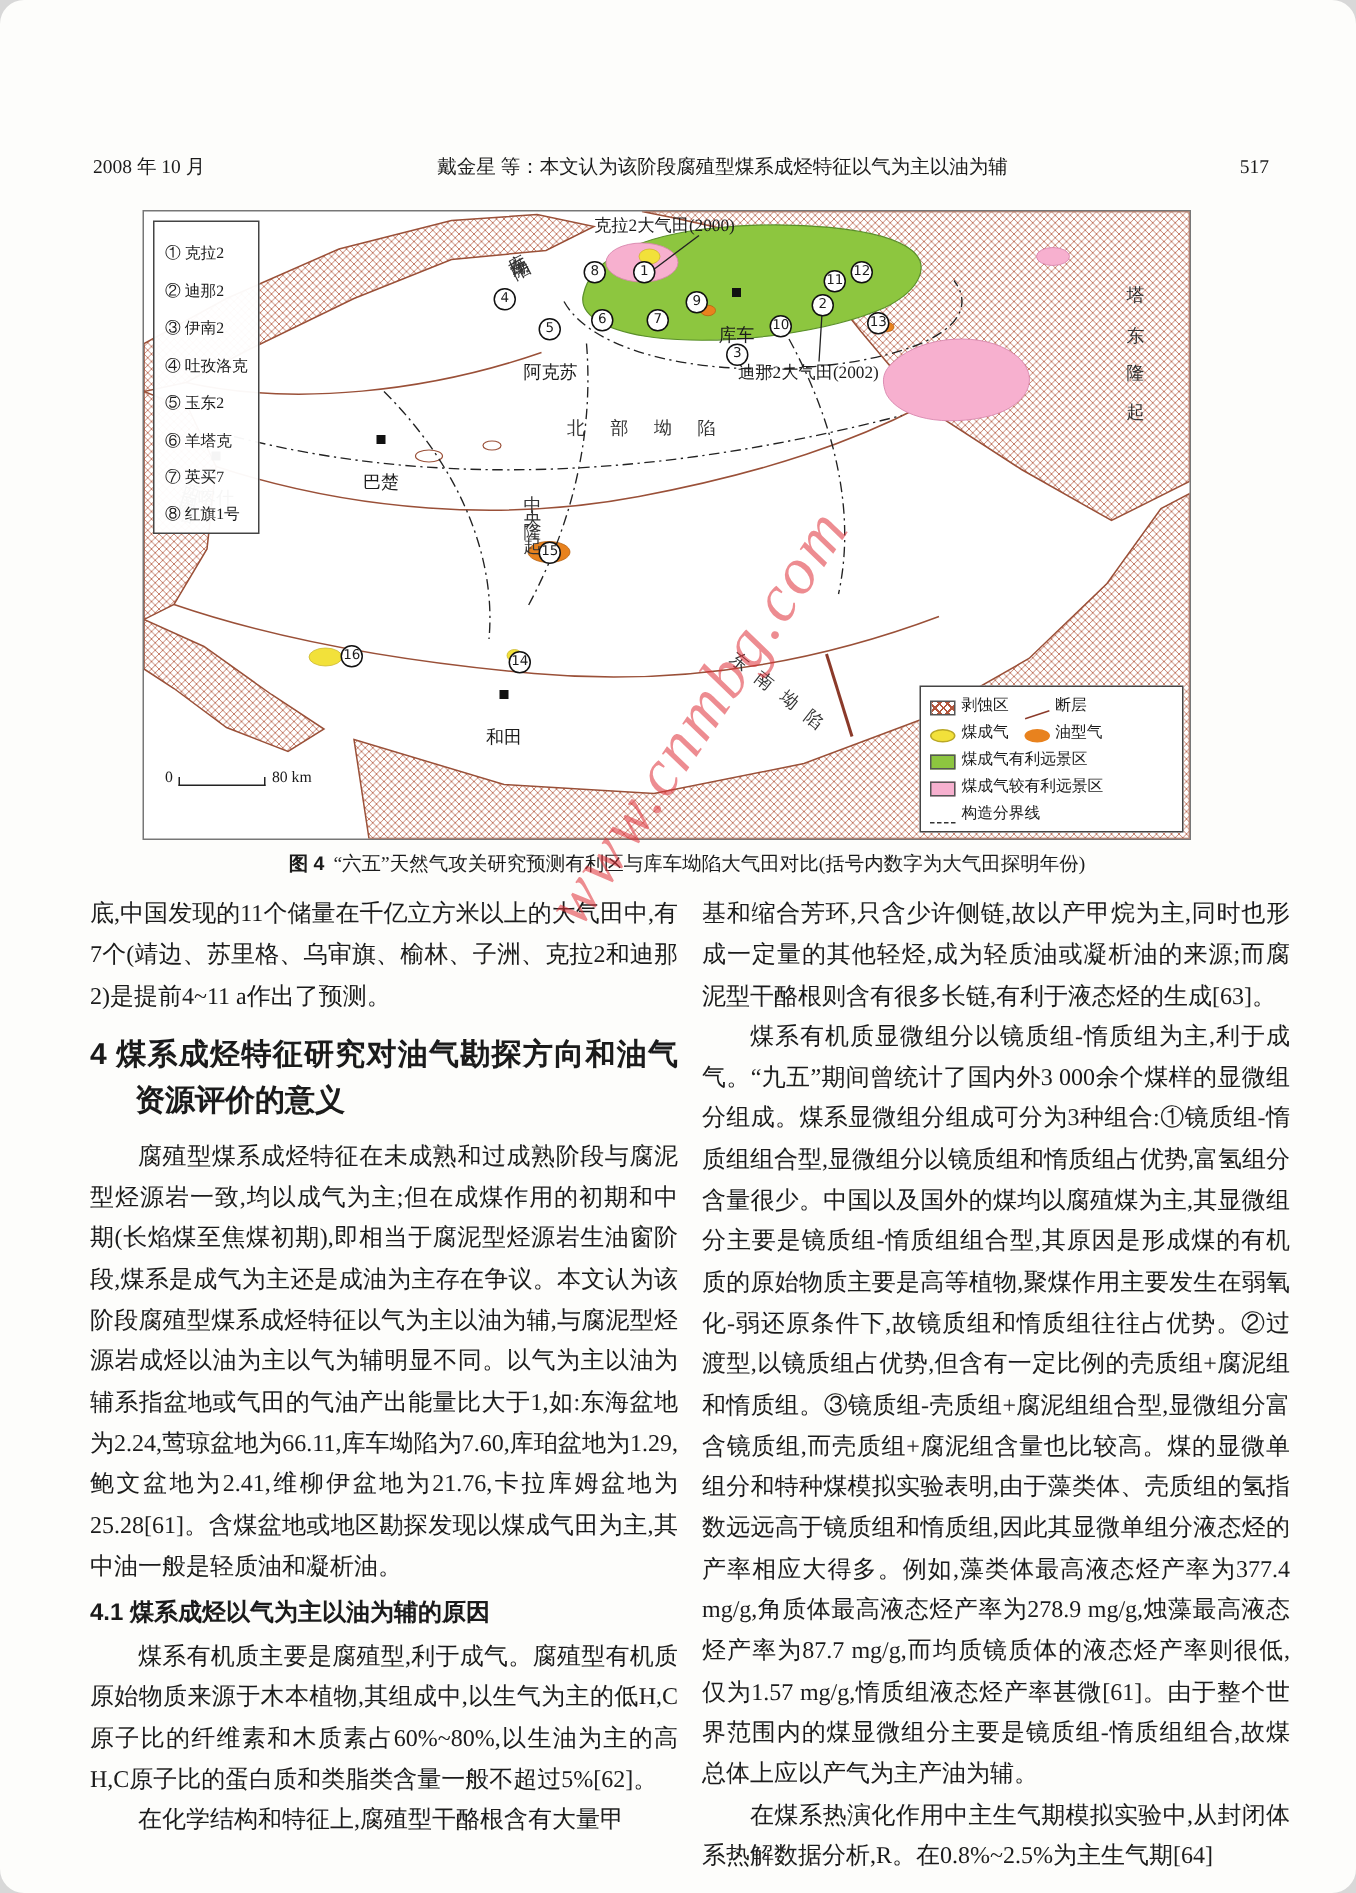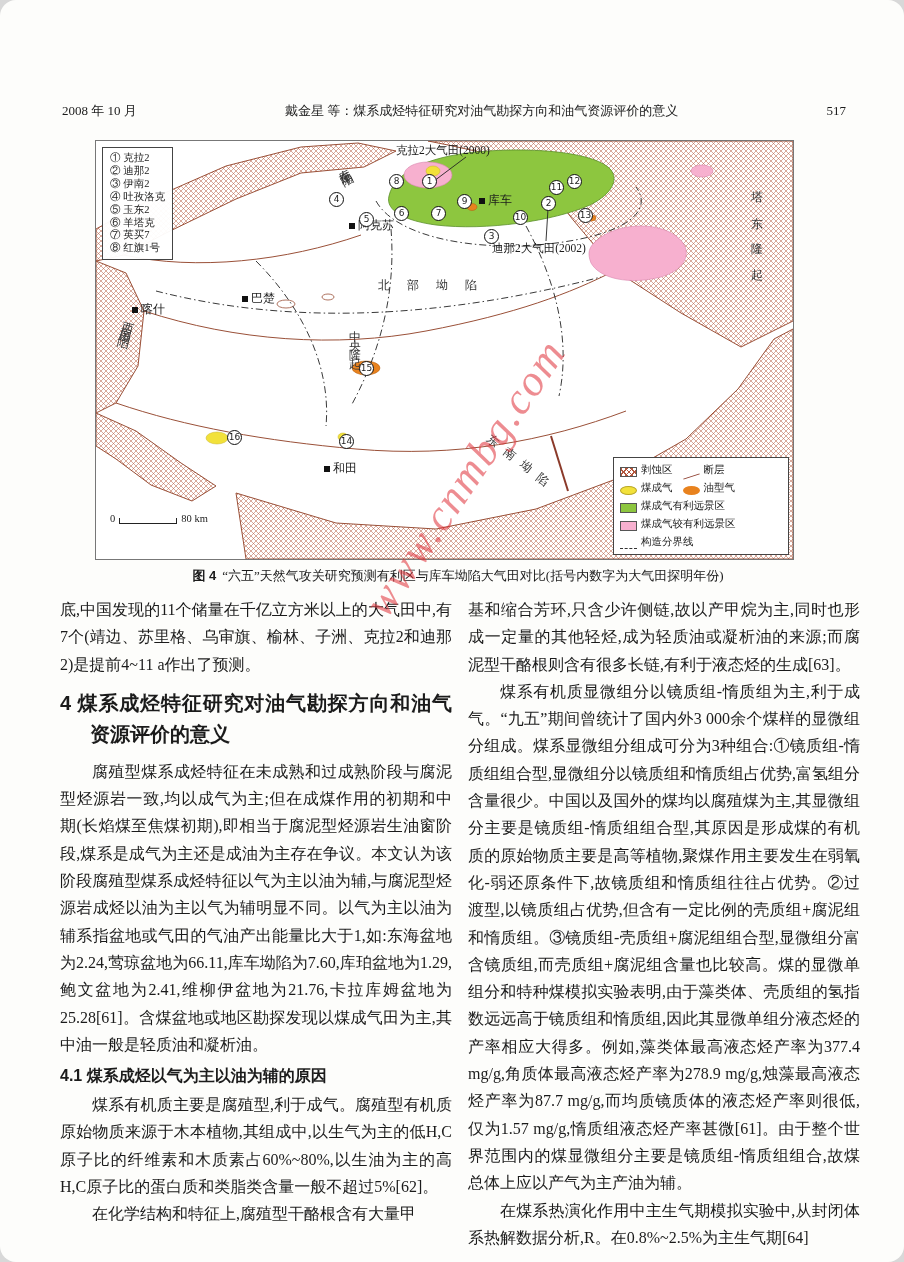--- a/index.html
+++ b/index.html
@@ -22,40 +22,40 @@
   .g-fav{fill:var(--c-favorable,#8dc63f);stroke:#5a8f2a;stroke-width:.8;}
   .g-less{fill:var(--c-less-favorable,#f7b0cf);stroke:#d887ae;stroke-width:.6;}
   .g-coal{fill:var(--c-coal-gas,#f2e13a);stroke:#c9b428;stroke-width:.5;}
   .g-oil{fill:var(--c-oil-gas,#e8821e);stroke:#b35f10;stroke-width:.5;}
   .dd path{fill:none;stroke:#222;stroke-width:.9;stroke-dasharray:7 3 1.5 3;}
   .fault{stroke:#8b3a2a;stroke-width:2;}
   .ld{stroke:#222;stroke-width:.9;}
 
   .fields-box{position:absolute;left:6px;top:6px;display:flex;gap:8px;background:rgba(255,255,255,.96);
               border:1px solid #444;padding:4px 7px;z-index:6;font-size:10.5px;line-height:12.9px;}
-  .fitem{white-space:nowrap;}
+  .fitem{white-space:nowrap;margin-top:12px;}
 
   .map-legend{position:absolute;left:517px;top:316px;width:176px;height:98px;background:#fff;border:1px solid #444;
               z-index:6;font-size:10.5px;padding:5px 6px;display:flex;flex-direction:column;justify-content:space-between;box-sizing:border-box;}
   .lrow{display:flex;align-items:flex-end;gap:4px;}
   .llab{margin-right:6px;white-space:nowrap;}
   .sw{display:inline-block;width:17px;height:10px;flex:none;box-sizing:border-box;}
   .sw-hatch{border:1px solid #555;background:
       repeating-linear-gradient(45deg,var(--c-erosion-hatch,#b3563c) 0 1px,transparent 1px 4px),
       repeating-linear-gradient(135deg,var(--c-erosion-hatch,#b3563c) 0 1px,transparent 1px 4px);}
   .sw-fault{height:0;border-top:1.6px solid #8b3a2a;transform:rotate(-18deg);}
   .sw-coal{background:var(--c-coal-gas,#f2e13a);border-radius:50%;height:9px;border:1px solid #b9a725;}
   .sw-oil{background:var(--c-oil-gas,#e8821e);border-radius:50%;height:9px;}
   .sw-fav{background:var(--c-favorable,#8dc63f);border:1px solid #555;}
   .sw-less{background:var(--c-less-favorable,#f7b0cf);border:1px solid #555;}
   .sw-bound{height:0;border-top:1px dashed #333;}
 
   .mk{position:absolute;width:13px;height:13px;border:1px solid #111;border-radius:50%;background:#fff;
       font:9px/13px "DejaVu Sans","Liberation Sans",sans-serif;text-align:center;z-index:5;}
-  .town{position:absolute;display:flex;align-items:center;gap:3px;font-size:12px;z-index:4;white-space:nowrap;}
+  .town{position:absolute;display:flex;align-items:center;gap:17px;font-size:12px;z-index:4;white-space:nowrap;flex-direction:column;}
   .sq{width:6px;height:6px;background:#111;flex:none;}
   .anno{position:absolute;font-size:11.5px;z-index:4;white-space:nowrap;}
   .vlab{position:absolute;writing-mode:vertical-rl;text-orientation:upright;font-size:12px;color:#333;z-index:3;}
   .hlab{position:absolute;font-size:12px;color:#333;z-index:3;white-space:nowrap;}
   .scalebar{position:absolute;left:14px;top:372px;display:flex;align-items:flex-end;gap:4px;font-size:10.5px;z-index:4;}
   .sbar{width:56px;height:5px;border-left:1px solid #222;border-right:1px solid #222;border-bottom:1px solid #222;}
 
   
   .caption{position:absolute;top:567px;left:60px;right:48px;text-align:center;font-size:13px;}
   .caption b{font-family:"Liberation Sans","DejaVu Sans",sans-serif;font-weight:700;margin-right:6px;}
@@ -75,21 +75,21 @@
              font-size:44px;font-style:italic;letter-spacing:2px;color:var(--c-watermark,#e03038);opacity:.55;
              transform:rotate(-56deg);font-family:"Liberation Serif","DejaVu Serif",serif;}
 </style>
 </head>
 <body>
 
 <div class="page">
 
   <div class="header">
     <span class="h-date">2008 年 10 月</span>
-    <span class="h-title">戴金星 等：煤系成烃特征研究对油气勘探方向和油气资源评价的意义</span>
+    <span class="h-title">戴金星 等：本文认为该阶段腐殖型煤系成烃特征以气为主以油为辅</span>
     <span class="h-page">517</span>
   </div>
 
   <div class="figure">
     <svg viewBox="0 0 697 418" preserveAspectRatio="none">
       <defs>
         <pattern id="xh" width="5" height="5" patternUnits="userSpaceOnUse">
           <path class="hl" d="M0 0L5 5M5 0L0 5" fill="none"></path>
         </pattern>
       </defs>

